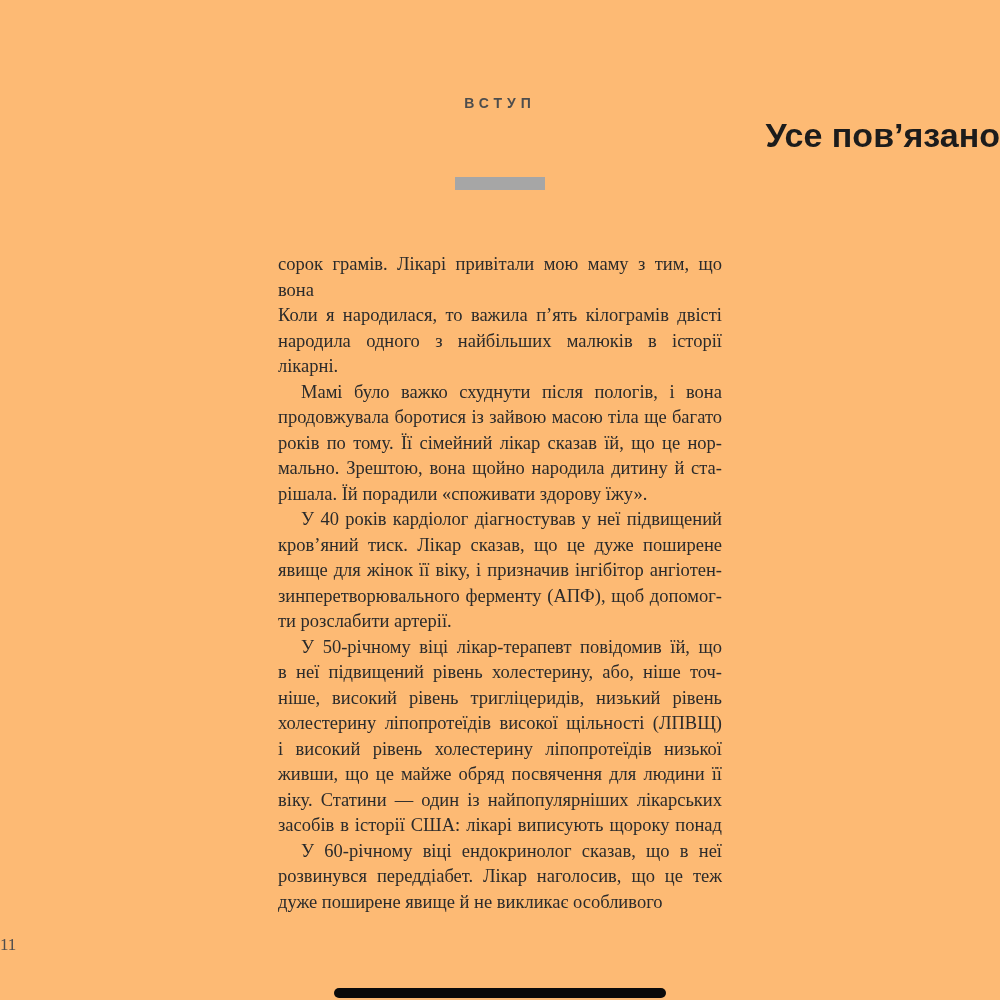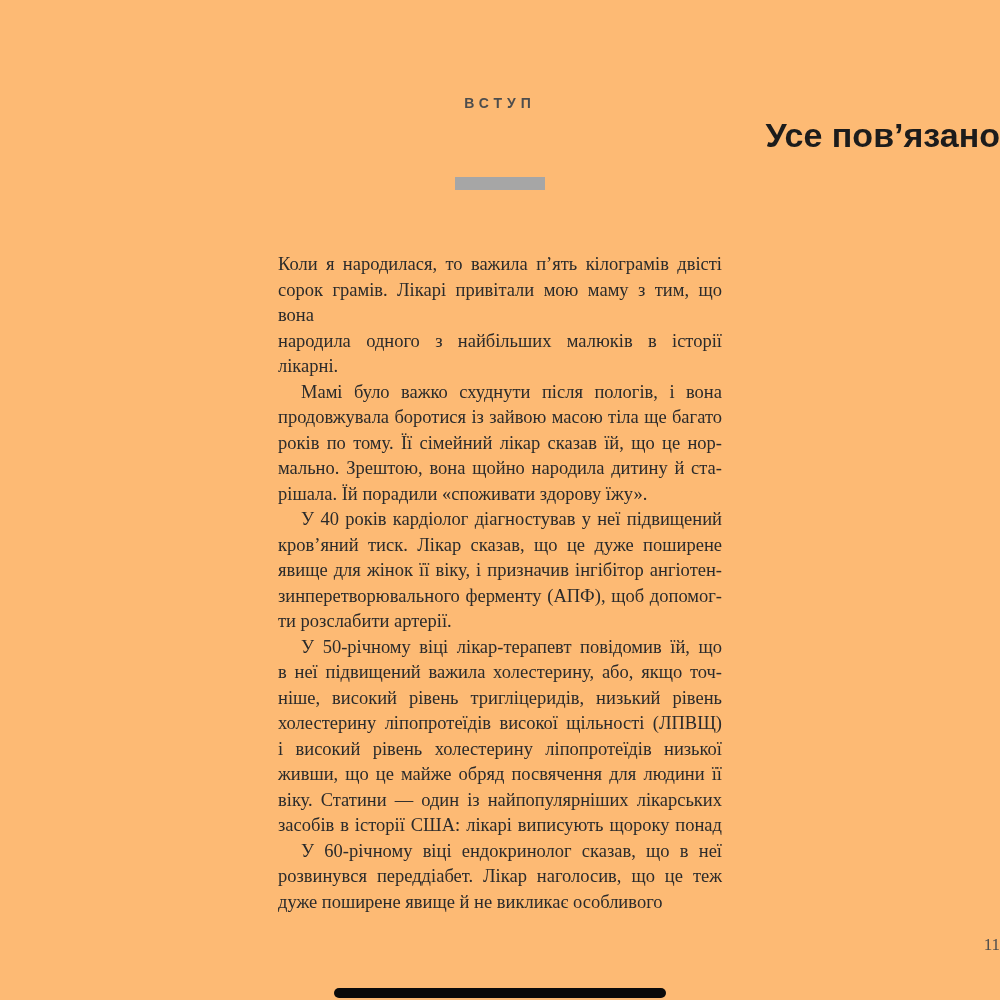--- a/index.html
+++ b/index.html
@@ -61,21 +61,21 @@
     text-align-last: justify;
     white-space: normal;
   }
   .line.last { text-align-last: left; }
   .line.indent { text-indent: 23px; }
   .page-number {
     position: absolute;
     top: 935px;
     left: 0;
     width: 1000px;
-    text-align: right;
+    text-align: left;
     font-family: "Liberation Serif", serif;
     font-size: 17px;
     color: #4d4d4d;
   }
   .home-indicator {
     position: absolute;
     bottom: 2px;
     left: 50%;
     transform: translateX(-50%);
     width: 332px;
@@ -90,41 +90,41 @@
 <div class="page">
 
   <div class="kicker">ВСТУП</div>
 
   <div class="title">Усе пов’язано</div>
 
   <div class="divider"></div>
 
   <div class="body-text">
       <div class="paragraph">
+        <div class="line">сорок грамів. Лікарі привітали мою маму з тим, що вона</div>
         <div class="line">Коли я народилася, то важила п’ять кілограмів двісті</div>
-        <div class="line">сорок грамів. Лікарі привітали мою маму з тим, що вона</div>
         <div class="line last">народила одного з найбільших малюків в історії лікарні.</div>
       </div>
       <div class="paragraph">
         <div class="line indent">Мамі було важко схуднути після пологів, і вона</div>
         <div class="line">продовжувала боротися із зайвою масою тіла ще багато</div>
         <div class="line">років по тому. Її сімейний лікар сказав їй, що це нор-</div>
         <div class="line">мально. Зрештою, вона щойно народила дитину й ста-</div>
         <div class="line last">рішала. Їй порадили «споживати здорову їжу».</div>
       </div>
       <div class="paragraph">
         <div class="line indent">У 40 років кардіолог діагностував у неї підвищений</div>
         <div class="line">кров’яний тиск. Лікар сказав, що це дуже поширене</div>
         <div class="line">явище для жінок її віку, і призначив інгібітор ангіотен-</div>
         <div class="line">зинперетворювального ферменту (АПФ), щоб допомог-</div>
         <div class="line last">ти розслабити артерії.</div>
       </div>
       <div class="paragraph">
         <div class="line indent">У 50-річному віці лікар-терапевт повідомив їй, що</div>
-        <div class="line">в неї підвищений важила холестерину, або, якщо точ-</div>
+        <div class="line">в неї підвищений рівень холестерину, або, ніше точ-</div>
         <div class="line">ніше, високий рівень тригліцеридів, низький рівень</div>
         <div class="line">холестерину ліпопротеїдів високої щільності (ЛПВЩ)</div>
         <div class="line">і високий рівень холестерину ліпопротеїдів низької</div>
         <div class="line">живши, що це майже обряд посвячення для людини її</div>
         <div class="line">віку. Статини — один із найпопулярніших лікарських</div>
         <div class="line">засобів в історії США: лікарі виписують щороку понад</div>
       </div>
       <div class="paragraph">
         <div class="line indent">У 60-річному віці ендокринолог сказав, що в неї</div>
         <div class="line">розвинувся переддіабет. Лікар наголосив, що це теж</div>

